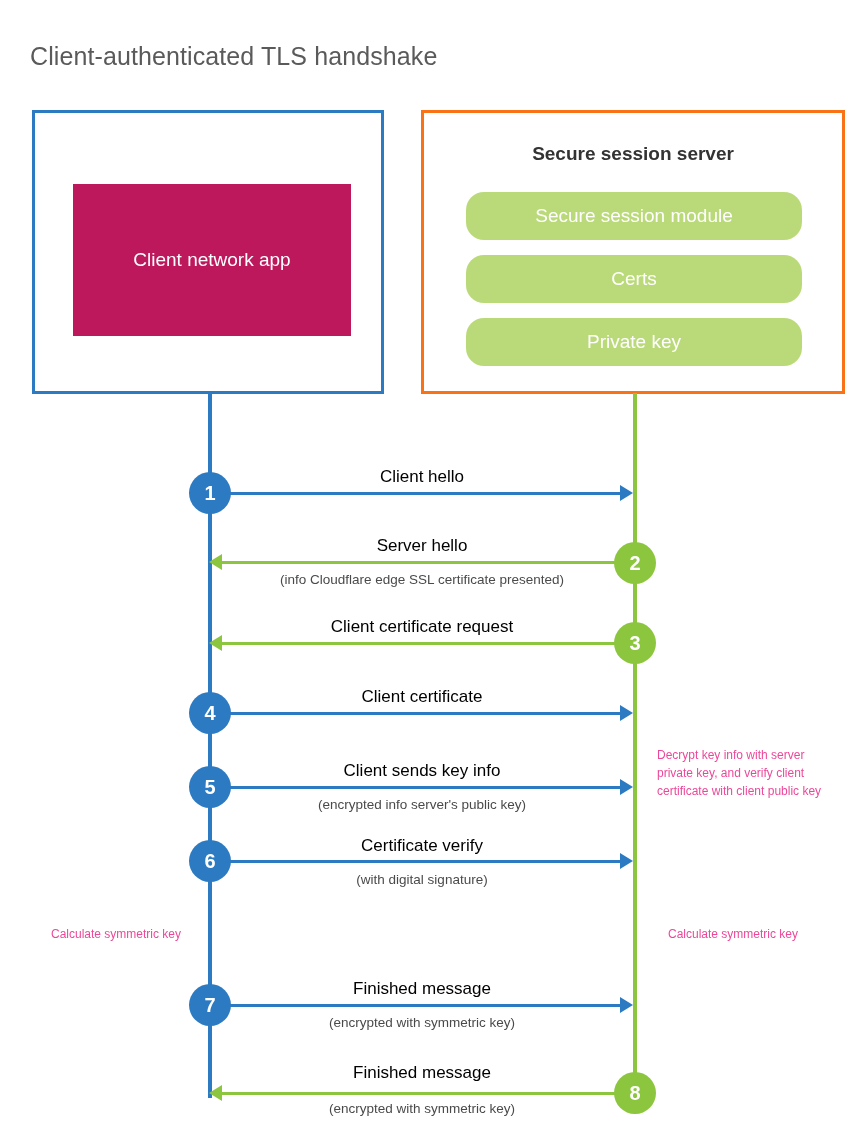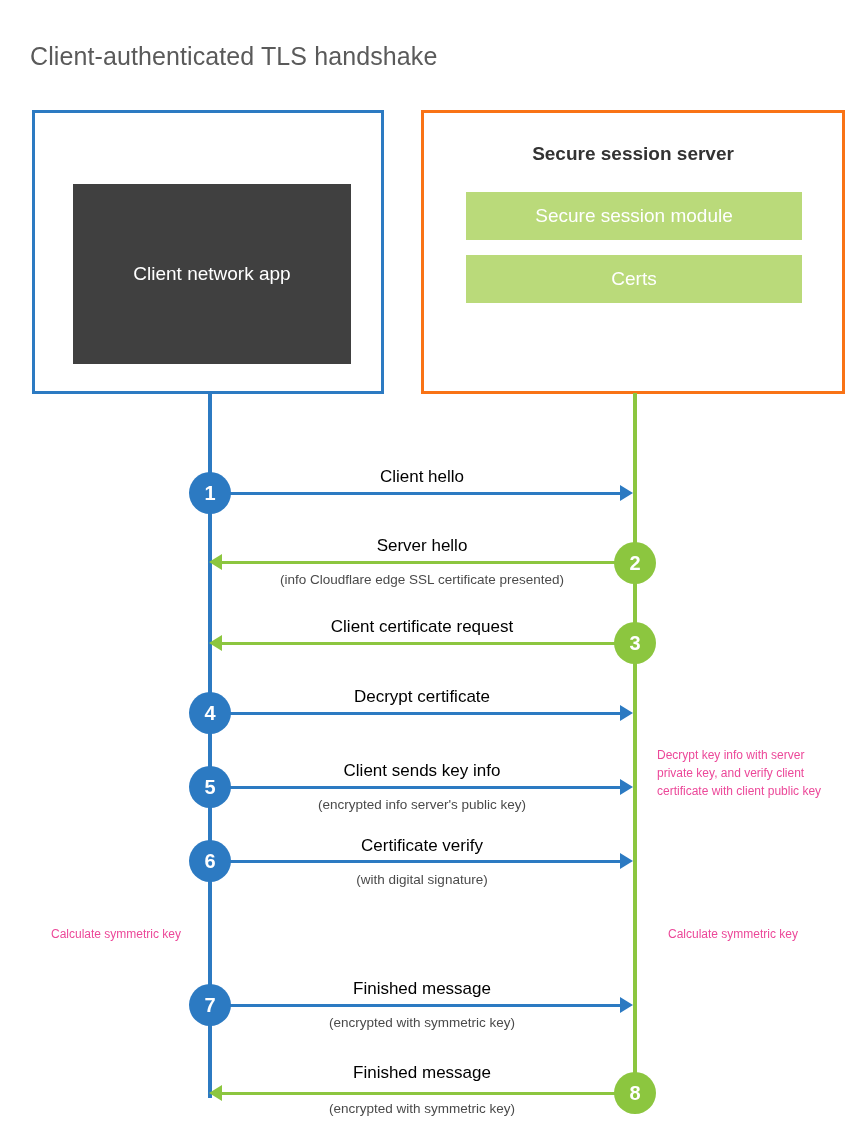--- a/index.html
+++ b/index.html
@@ -58,22 +58,22 @@
     font-size: 19px;
     font-weight: bold;
     color: #333333;
   }
 
   #client-network-app {
     position: absolute;
     left: 38px;
     top: 71px;
     width: 278px;
-    height: 180px;
-    background: #404040;
+    height: 152px;
+    background: #be185d;
     color: #ffffff;
     font-size: 19px;
     line-height: 26px;
     display: flex;
     align-items: center;
     justify-content: center;
     text-align: center;
   }
 
   .server-module {
@@ -81,20 +81,21 @@
     left: 42px;
     width: 336px;
     height: 48px;
     background: #bada7a;
     color: #ffffff;
     font-size: 19px;
     display: flex;
     align-items: center;
     justify-content: center;
     text-align: center;
+    border-radius: 18px;
   }
   #server-module-0 { top: 79px; }
   #server-module-1 { top: 142px; }
   #server-module-2 { top: 205px; }
 
   
   .lifeline {
     position: absolute;
     width: 4px;
   }
@@ -174,20 +175,21 @@
 <div id="diagram-title">Client-authenticated TLS handshake</div>
 
 <div id="client-device-box" class="entity-box">
   <div id="client-network-app">Client network app</div>
 </div>
 
 <div id="secure-session-server-box" class="entity-box">
   <div class="entity-title">Secure session server</div>
   <div id="server-module-0" class="server-module">Secure session module</div>
   <div id="server-module-1" class="server-module">Certs</div>
+  <div id="server-module-2" class="server-module">Private key</div>
 </div>
 
 <div id="client-lifeline" class="lifeline"></div>
 <div id="server-lifeline" class="lifeline"></div>
 
 <div class="msg-label" style="left:210px; top:467px; width:424px;">Client hello</div>
 <div class="msg-line blue" style="left:210px; top:492px; width:412px;"></div>
 <div class="arrowhead right blue" style="left:620px; top:485px;"></div>
 <div class="step-circle blue" style="left:189px; top:472px;">1</div>
 
@@ -195,21 +197,21 @@
 <div class="msg-line green" style="left:222px; top:561px; width:413px;"></div>
 <div class="arrowhead left green" style="left:209px; top:554px;"></div>
 <div class="msg-sublabel" style="left:210px; top:572px; width:424px;">(info Cloudflare edge SSL certificate presented)</div>
 <div class="step-circle green" style="left:614px; top:542px;">2</div>
 
 <div class="msg-label" style="left:210px; top:617px; width:424px;">Client certificate request</div>
 <div class="msg-line green" style="left:222px; top:642px; width:413px;"></div>
 <div class="arrowhead left green" style="left:209px; top:635px;"></div>
 <div class="step-circle green" style="left:614px; top:622px;">3</div>
 
-<div class="msg-label" style="left:210px; top:687px; width:424px;">Decrypt certificate</div>
+<div class="msg-label" style="left:210px; top:687px; width:424px;">Client certificate</div>
 <div class="msg-line blue" style="left:210px; top:712px; width:412px;"></div>
 <div class="arrowhead right blue" style="left:620px; top:705px;"></div>
 <div class="step-circle blue" style="left:189px; top:692px;">4</div>
 
 <div class="msg-label" style="left:210px; top:761px; width:424px;">Client sends key info</div>
 <div class="msg-line blue" style="left:210px; top:786px; width:412px;"></div>
 <div class="arrowhead right blue" style="left:620px; top:779px;"></div>
 <div class="msg-sublabel" style="left:210px; top:797px; width:424px;">(encrypted info server's public key)</div>
 <div class="step-circle blue" style="left:189px; top:766px;">5</div>
 

